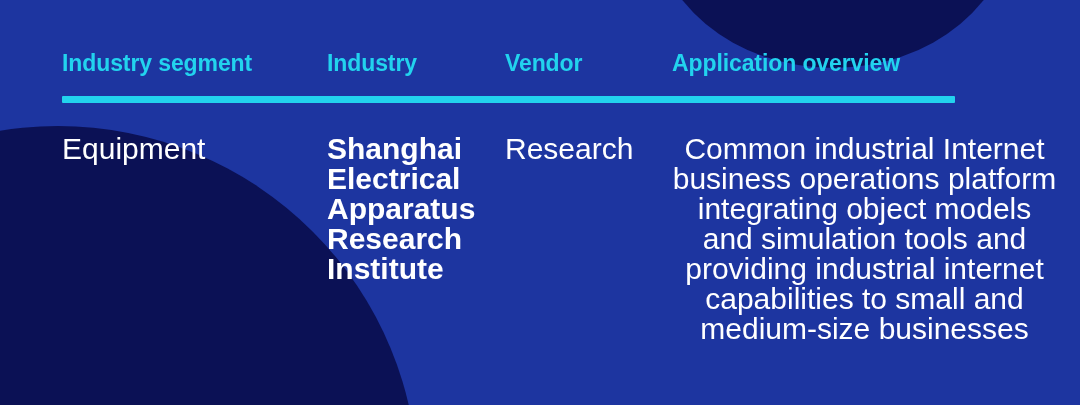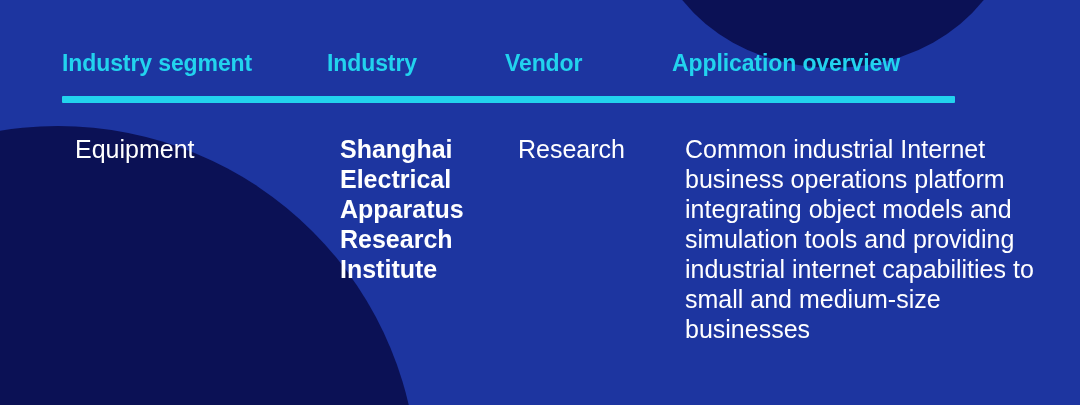--- a/index.html
+++ b/index.html
@@ -84,30 +84,29 @@
     background: #22d3ee;
     border-radius: 1px;
   }
 
   #body-row {
     top: 134px;
   }
 
   .bcell {
     color: #ffffff;
-    font-size: 25px;
+    font-size: 30px;
     font-weight: normal;
     line-height: 30px;
     white-space: pre-line;
-    margin-left: 13px;
   }
   .bcell.c0 { width: 250px; }
   .bcell.c1 { width: 160px; font-weight: bold; }
   .bcell.c2 { width: 160px; }
-  .bcell.c3 { width: 385px; }
+  .bcell.c3 { width: 385px; text-align: center; }
 </style>
 </head>
 <body>
 
 <div id="slide">
 
   <div class="blob" id="blob-top-right"></div>
   <div class="blob" id="blob-bottom-left"></div>
 
   <div id="table">

